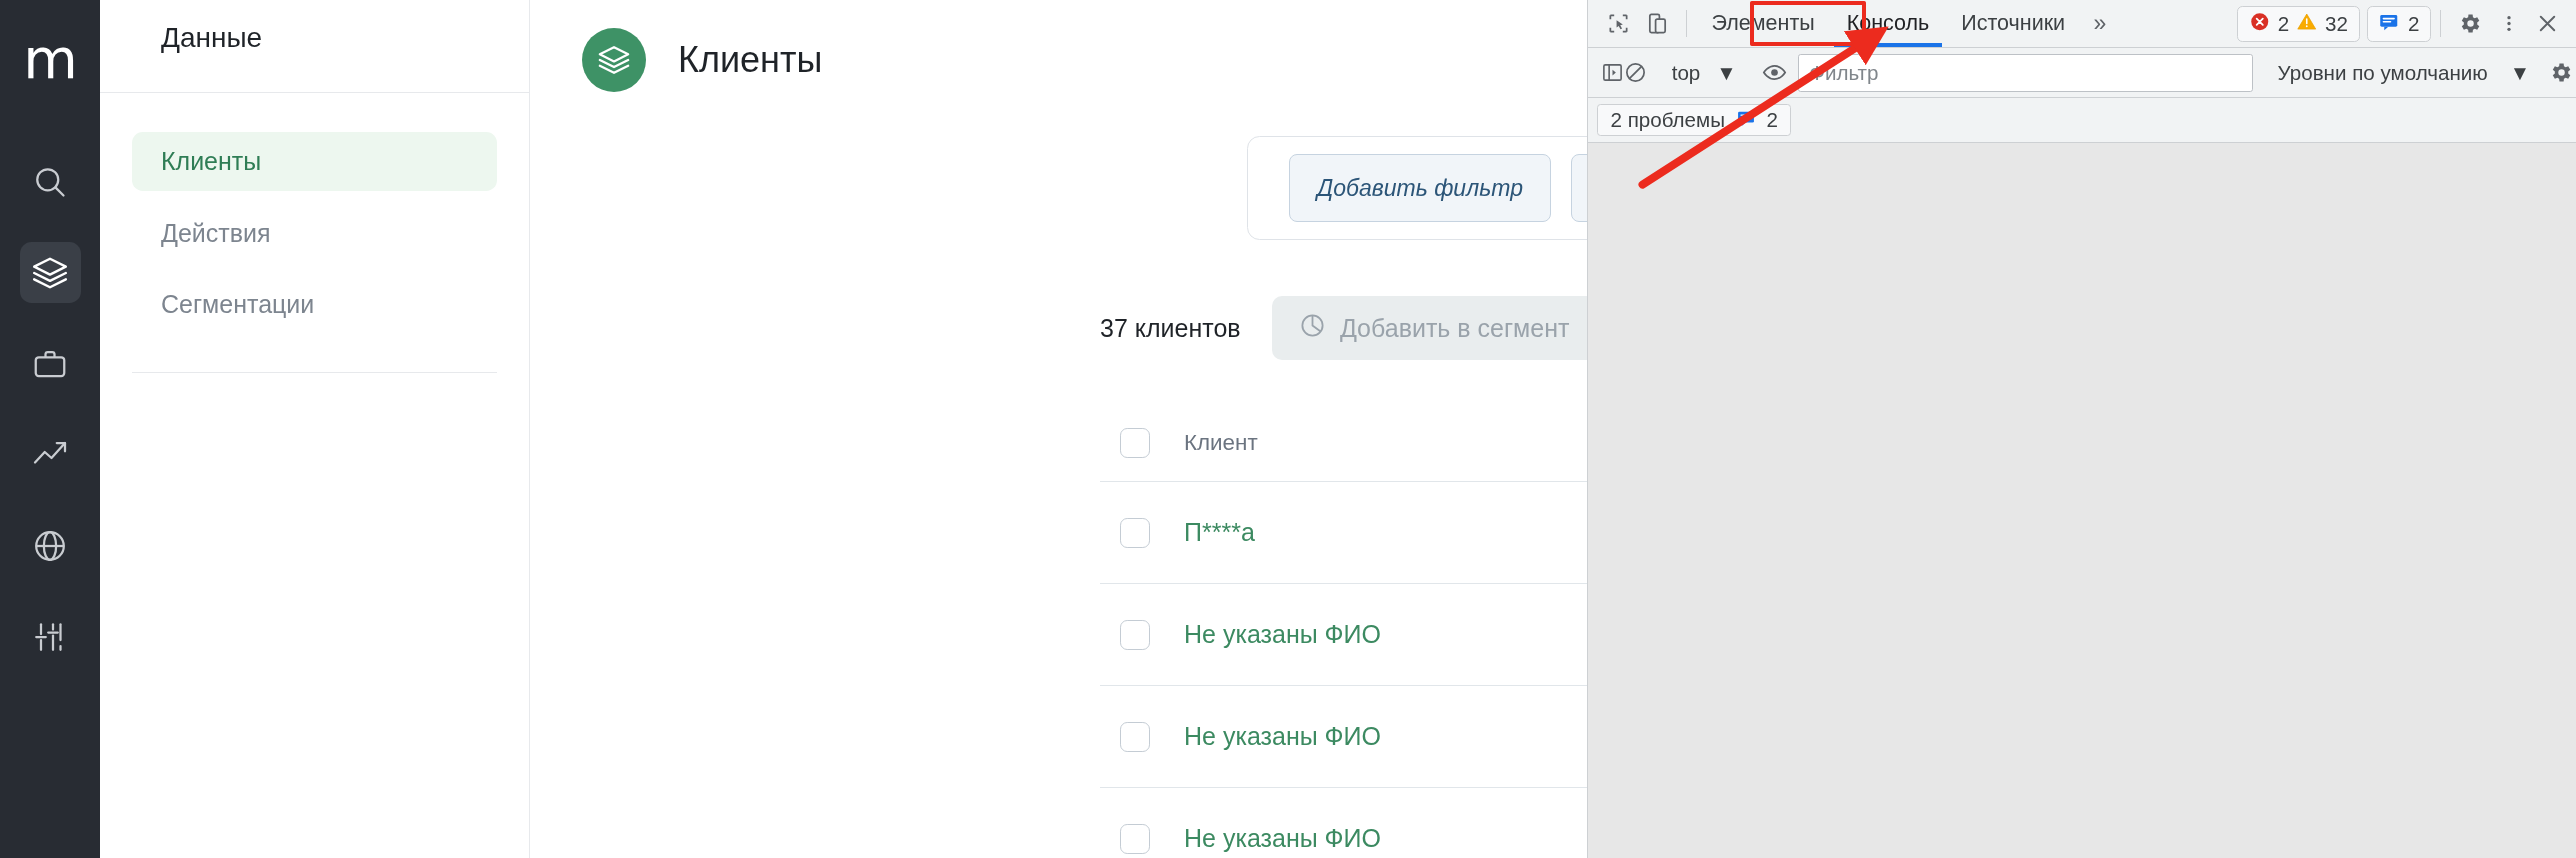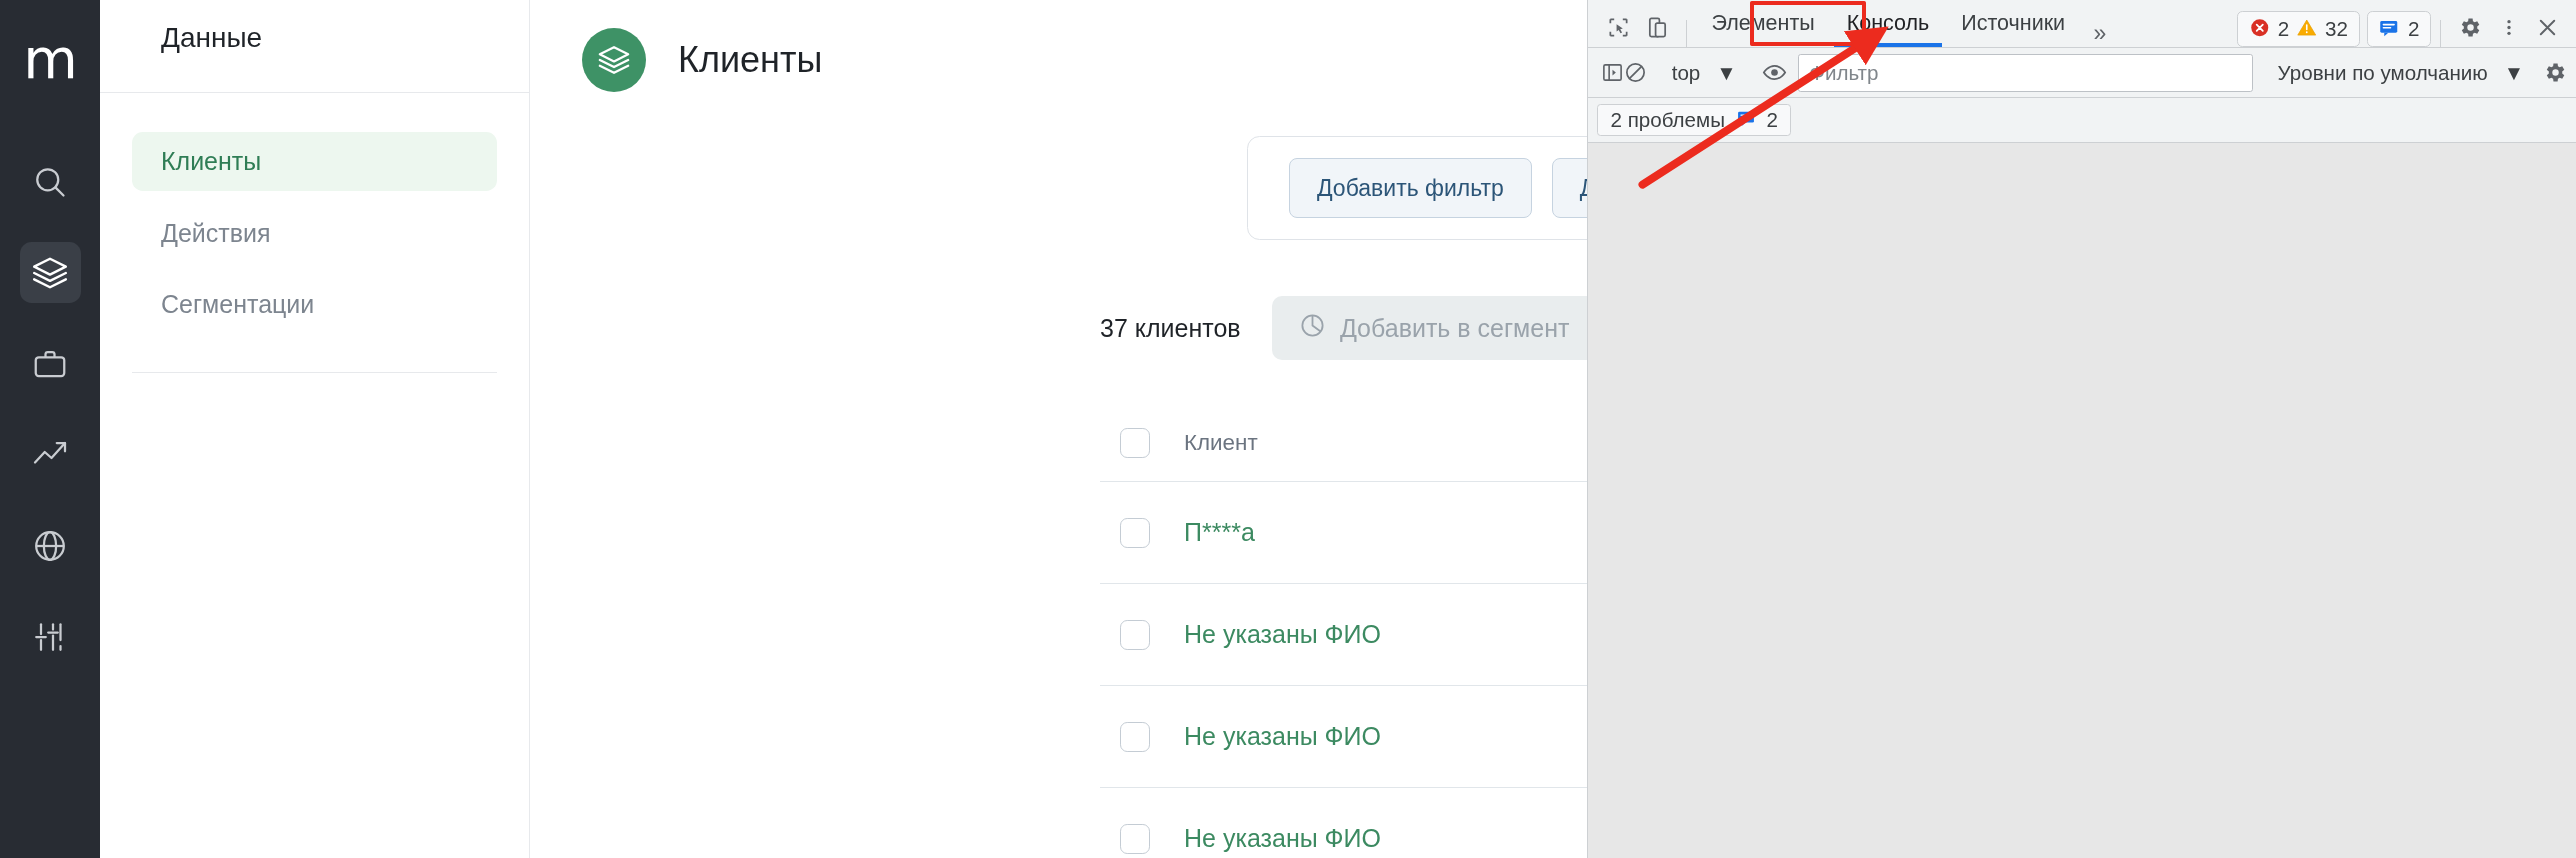--- a/index.html
+++ b/index.html
@@ -115,25 +115,26 @@
     padding-left: 41px;
     gap: 20px;
     background: #fff;
   }
   .btn-outline {
     border: 0.9px solid #c6d3e0;
     background: #f1f5f9;
     color: #2c5578;
     font-size: 23px;
     border-radius: 8px;
-    height: 60px;
+    height: 68px;
     padding: 0 27px;
     display: flex; align-items: center; justify-content: center;
     cursor: pointer;
     font-family: "Liberation Sans", sans-serif;
+    font-style: italic;
   }
 
   
   .toolbar {
     display: flex; align-items: center;
     margin: 56px 0 0 570px;
     gap: 25px;
   }
   .count-label { font-size: 25px; color: #1f2328; margin-right: 6px; white-space: nowrap; }
   .btn-soft {
@@ -203,21 +204,21 @@
     position: absolute;
     left: 1587px; top: 0;
     width: 989px; height: 858px;
     background: #f1f3f4;
     border-left: 0.9px solid #cdd0d3;
     display: flex; flex-direction: column;
     font-family: "Liberation Sans", sans-serif;
   }
   .dt-tabbar {
     height: 48px;
-    display: flex; align-items: flex-end;
+    display: flex; align-items: center;
     border-bottom: 0.9px solid #cdd0d3;
     padding: 0 9px 0 10.7px;
     background: #f1f3f4;
     position: relative;
   }
   .dt-iconbtn {
     width: 39px; height: 39px;
     display: flex; align-items: center; justify-content: center;
     cursor: pointer;
   }
@@ -287,21 +288,21 @@
     border-radius: 2.7px;
     margin-left: 10.7px;
     padding: 0 10.7px;
     font-size: 20.6px;
     color: #3c4043;
     font-family: "Liberation Sans", sans-serif;
   }
   .dt-filter::placeholder { color: #80868b; }
   .dt-levels {
     font-size: 20.6px; color: #3c4043;
-    display: flex; align-items: center; gap: 16px;
+    display: flex; align-items: center; gap: 22px;
     margin-left: 25px; cursor: pointer; white-space: nowrap;
   }
 
   .dt-issuebar {
     height: 45px;
     display: flex; align-items: center;
     padding-left: 9px;
     background: #f1f3f4;
     border-bottom: 0.9px solid #cdd0d3;
   }

